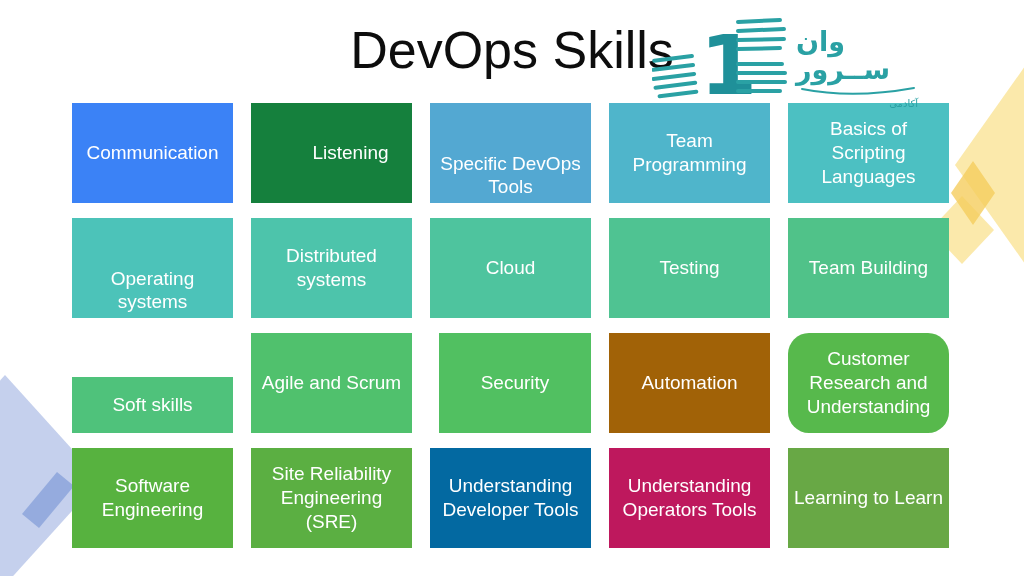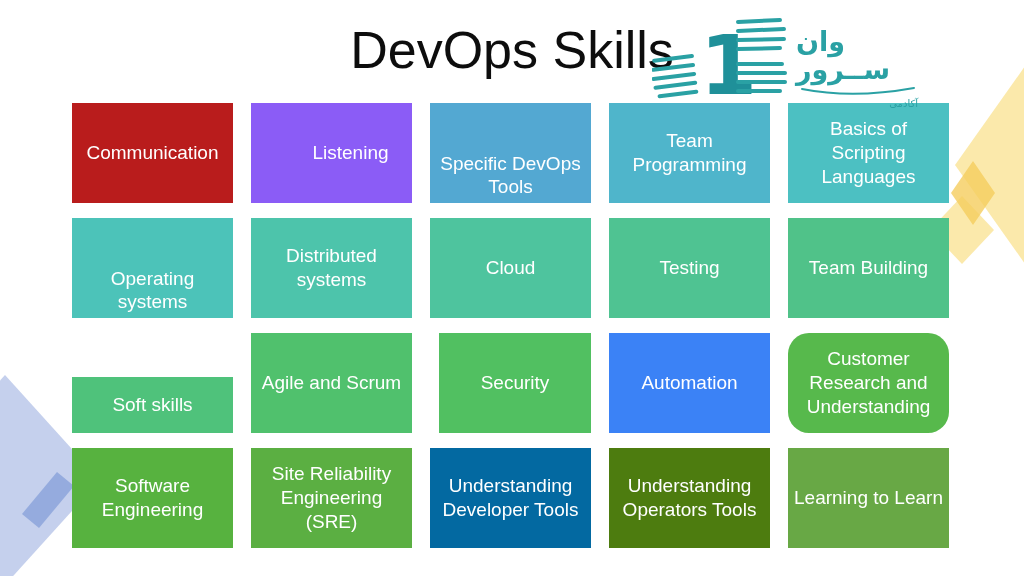--- a/index.html
+++ b/index.html
@@ -79,24 +79,24 @@
   <div class="logo-text">
     <div class="logo-word">وان ســرور</div>
     <svg class="logo-swoosh" viewBox="0 0 120 12" xmlns="http://www.w3.org/2000/svg">
       <path d="M4 4 Q 55 14 116 3" stroke="#2AA1A4" stroke-width="2" fill="none" stroke-linecap="round"></path>
     </svg>
     <div class="logo-sub">آکادمی</div>
   </div>
 </div>
 
 <div class="grid">
-    <div class="cell" style="background: #b91c1c;">
+    <div class="cell" style="background: #3b82f6;">
       <span>Communication</span>
     </div>
-    <div class="cell" style="background: #8b5cf6; padding-left: 44px;">
+    <div class="cell" style="background: #15803d; padding-left: 44px;">
       <span>Listening</span>
     </div>
     <div class="cell" style="background: rgb(83, 168, 210); align-items: flex-end;">
       <span>Specific DevOps Tools</span>
     </div>
     <div class="cell" style="background: rgb(79, 181, 203);">
       <span>Team Programming</span>
     </div>
     <div class="cell" style="background: rgb(76, 192, 194);">
       <span>Basics of Scripting Languages</span>
@@ -118,34 +118,34 @@
     </div>
     <div class="cell" style="background: rgb(79, 194, 123); margin-top: 44px;">
       <span>Soft skills</span>
     </div>
     <div class="cell" style="background: rgb(80, 193, 109);">
       <span>Agile and Scrum</span>
     </div>
     <div class="cell" style="background: rgb(81, 192, 97); margin-left: 9px;">
       <span>Security</span>
     </div>
-    <div class="cell" style="background: #3b82f6;">
+    <div class="cell" style="background: #a16207;">
       <span>Automation</span>
     </div>
     <div class="cell" style="background: rgb(87, 185, 76); border-radius: 21px;">
       <span>Customer Research and Understanding</span>
     </div>
     <div class="cell" style="background: rgb(87, 178, 63);">
       <span>Software Engineering</span>
     </div>
     <div class="cell" style="background: rgb(91, 175, 66);">
       <span>Site Reliability Engineering (SRE)</span>
     </div>
     <div class="cell" style="background: #0369a1;">
       <span>Understanding Developer Tools</span>
     </div>
-    <div class="cell" style="background: #4d7c0f; text-align: center;">
+    <div class="cell" style="background: #be185d; text-align: center;">
       <span>Understanding Operators Tools</span>
     </div>
     <div class="cell" style="background: rgb(104, 168, 69);">
       <span>Learning to Learn</span>
     </div>
   </div>
 
 </body></html>

